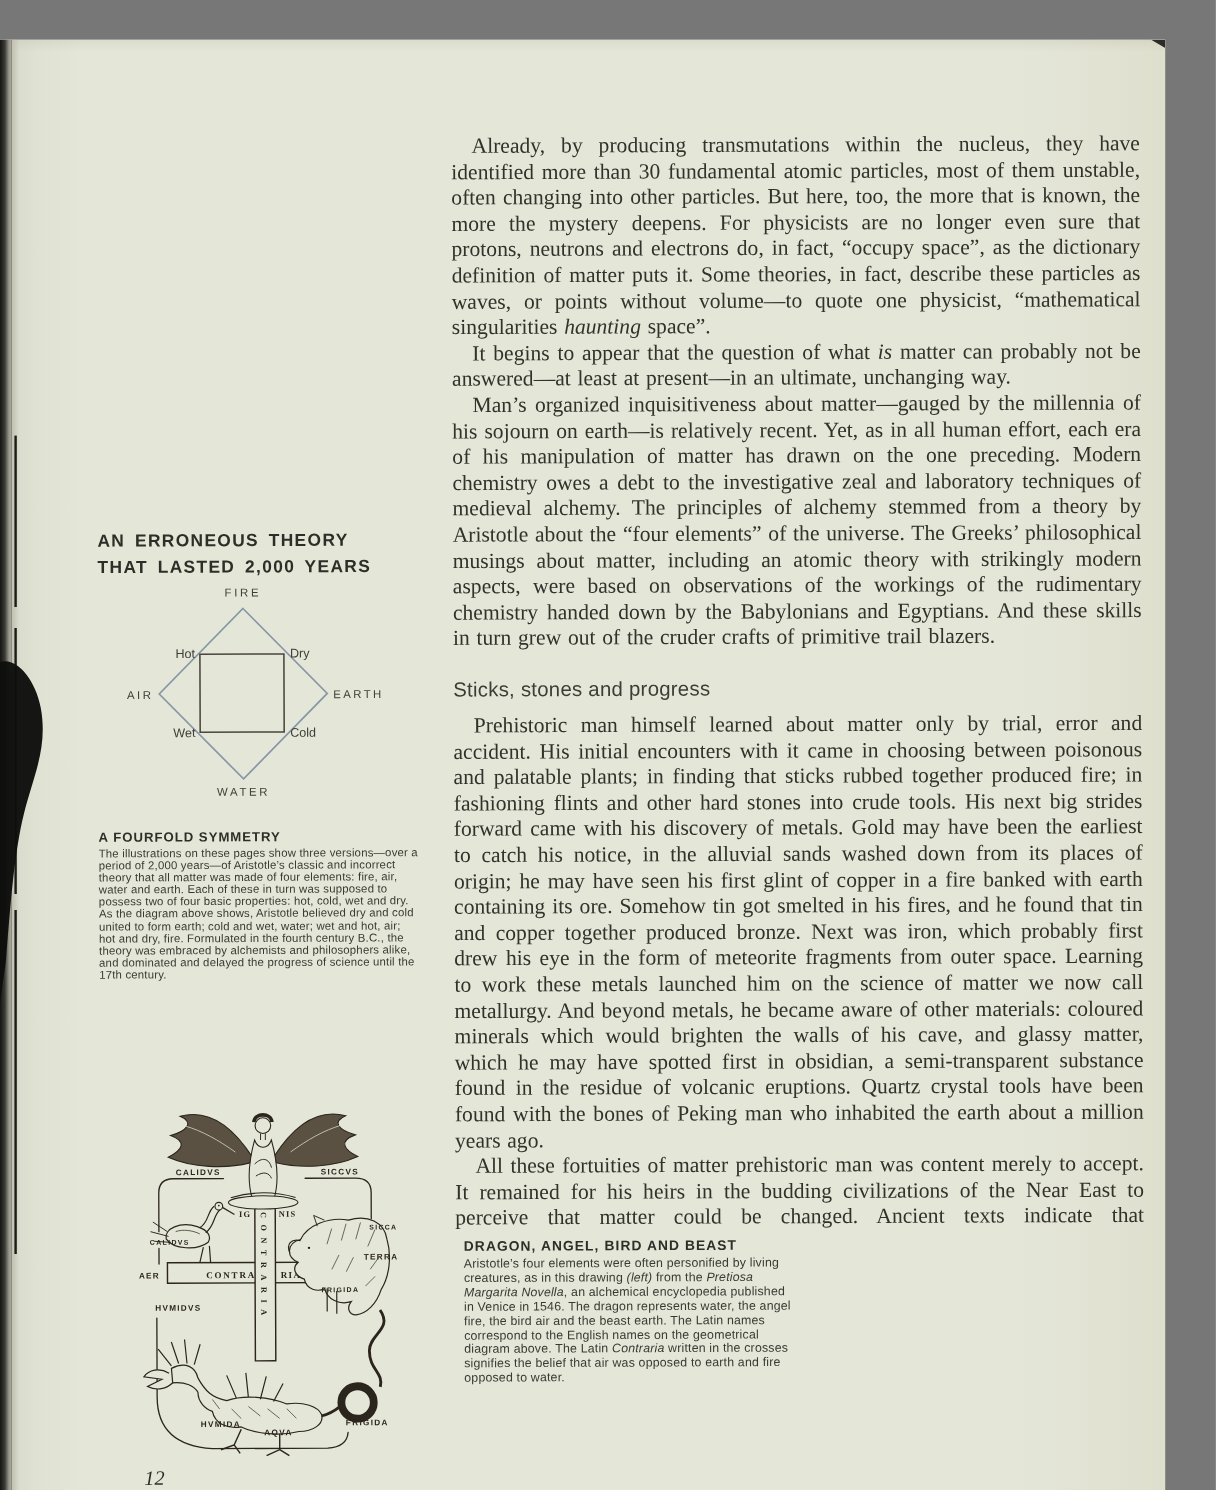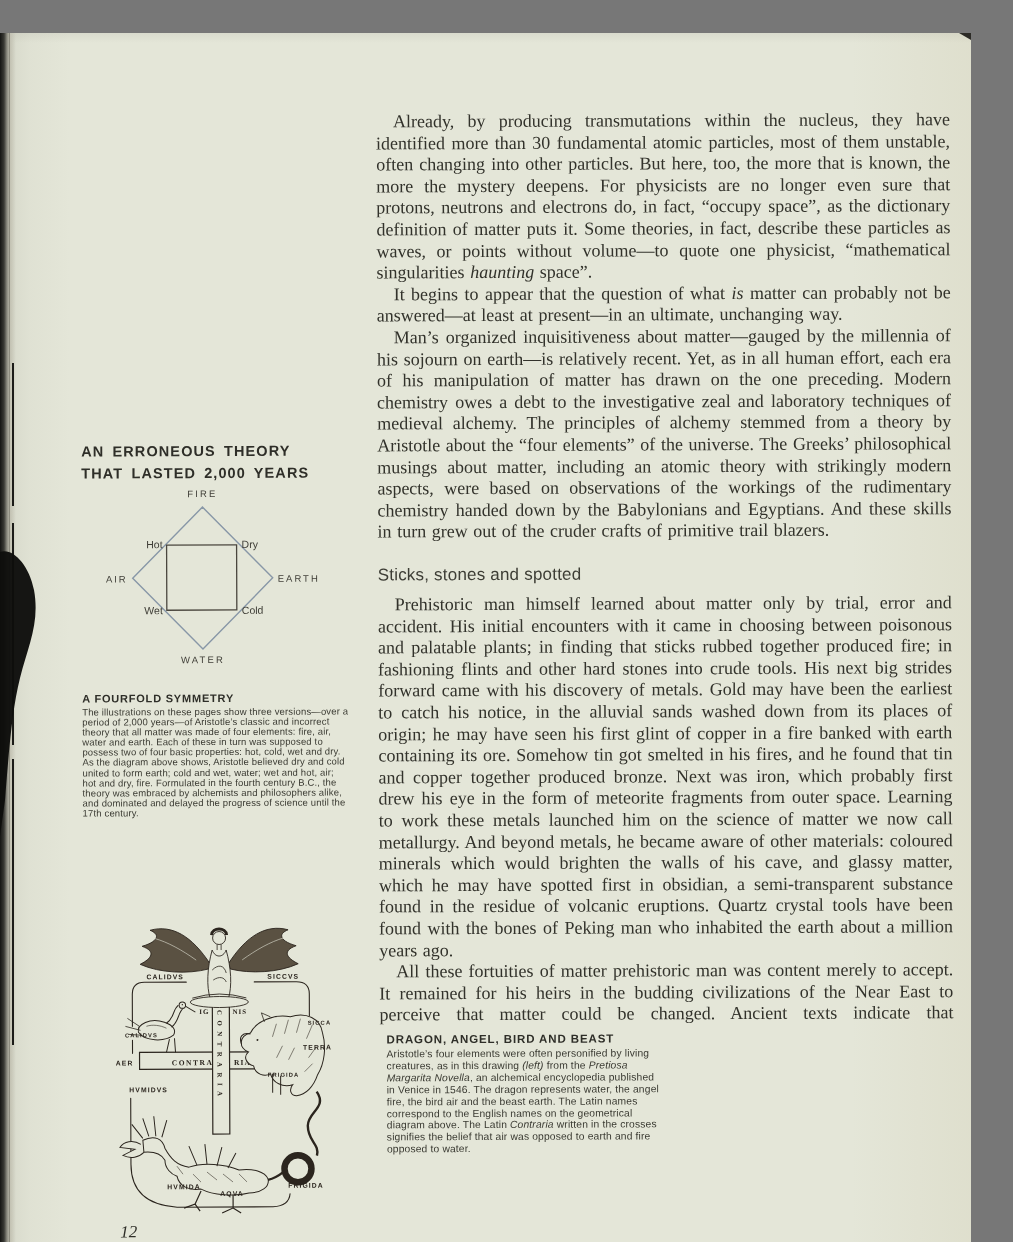--- a/index.html
+++ b/index.html
@@ -58,21 +58,21 @@
 
 <div class="page">
   <div class="tilt">
 
     <div class="main-col">
       <p><span>Already, by producing transmutations within the nucleus, they have identified more than 30 fundamental atomic particles, most of them unstable, often changing into other particles. But here, too, the more that is known, the more the mystery deepens. For physicists are no longer even sure that protons, neutrons and electrons do, in fact, “occupy space”, as the dictionary definition of matter puts it. Some theories, in fact, describe these particles as waves, or points without volume—to quote one physicist, “mathematical singularities </span><span class="it">haunting</span><span> space”.</span></p>
       <p><span>It begins to appear that the question of what </span><span class="it">is</span><span> matter can probably not be answered—at least at present—in an ultimate, unchanging way.</span></p>
       <p><span>Man’s organized inquisitiveness about matter—gauged by the millennia of his sojourn on earth—is relatively recent. Yet, as in all human effort, each era of his manipulation of matter has drawn on the one preceding. Modern chemistry owes a debt to the investigative zeal and laboratory techniques of medieval alchemy. The principles of alchemy stemmed from a theory by Aristotle about the “four elements” of the universe. The Greeks’ philosophical musings about matter, including an atomic theory with strikingly modern aspects, were based on observations of the workings of the rudimentary chemistry handed down by the Babylonians and Egyptians. And these skills in turn grew out of the cruder crafts of primitive trail blazers.</span></p>
     </div>
 
-    <div class="section-head">Sticks, stones and spotted</div>
+    <div class="section-head">Sticks, stones and progress</div>
 
     <div class="main-col2">
       <p><span>Prehistoric man himself learned about matter only by trial, error and accident. His initial encounters with it came in choosing between poisonous and palatable plants; in finding that sticks rubbed together produced fire; in fashioning flints and other hard stones into crude tools. His next big strides forward came with his discovery of metals. Gold may have been the earliest to catch his notice, in the alluvial sands washed down from its places of origin; he may have seen his first glint of copper in a fire banked with earth containing its ore. Somehow tin got smelted in his fires, and he found that tin and copper together produced bronze. Next was iron, which probably first drew his eye in the form of meteorite fragments from outer space. Learning to work these metals launched him on the science of matter we now call metallurgy. And beyond metals, he became aware of other materials: coloured minerals which would brighten the walls of his cave, and glassy matter, which he may have spotted first in obsidian, a semi-transparent substance found in the residue of volcanic eruptions. Quartz crystal tools have been found with the bones of Peking man who inhabited the earth about a million years ago.</span></p>
       <p class="cont"><span>All these fortuities of matter prehistoric man was content merely to accept. It remained for his heirs in the budding civilizations of the Near East to perceive that matter could be changed. Ancient texts indicate that</span></p>
     </div>
 
     <div class="side-head">
       <div>AN ERRONEOUS THEORY</div>
       <div>THAT LASTED 2,000 YEARS</div>
     </div>

